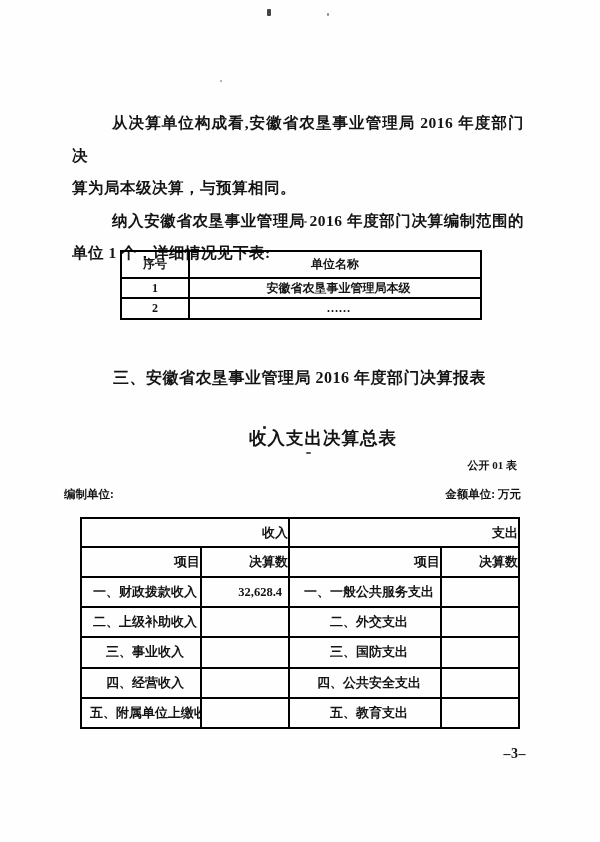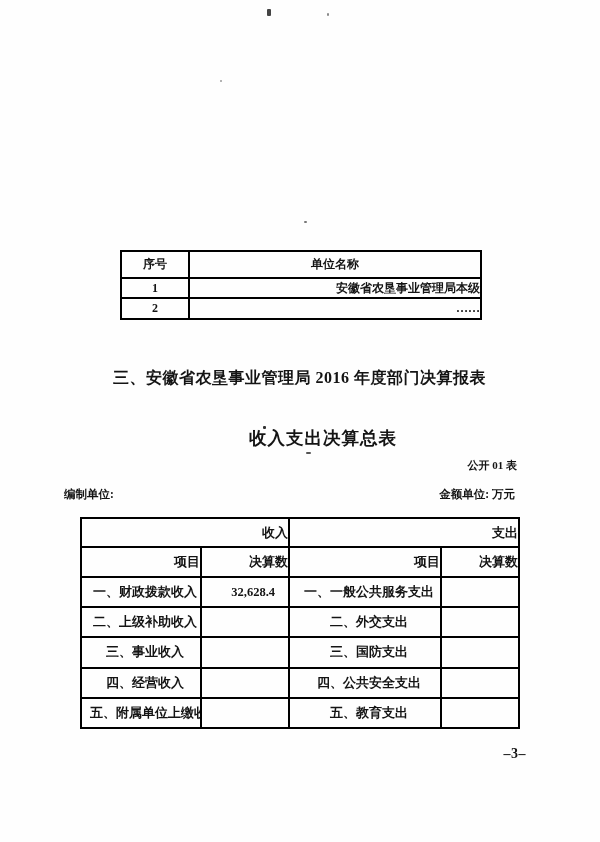--- a/index.html
+++ b/index.html
@@ -41,21 +41,21 @@
     font-weight: bold;
   }
   .unit-table th, .unit-table td {
     border: 2px solid #000;
     padding: 0;
     overflow: hidden;
     white-space: nowrap;
   }
   .unit-table th { text-align: center; font-weight: bold; }
   .unit-table td.no { text-align: center; }
-  .unit-table td.name { text-align: right; padding-left: 7px; }
+  .unit-table td.name { text-align: center; padding-left: 7px; }
 
   
   .section-heading {
     position: absolute;
     left: 113px;
     top: 368px;
     font-size: 16px;
     font-weight: bold;
     letter-spacing: 0.5px;
     white-space: nowrap;
@@ -73,21 +73,21 @@
   .table-code {
     position: absolute;
     right: 83px;
     top: 458px;
     font-size: 11px;
     font-weight: bold;
   }
   .meta-row {
     position: absolute;
     left: 64px;
-    right: 85px;
+    right: 79px;
     top: 487px;
     display: flex;
     justify-content: space-between;
     font-size: 11.5px;
     font-weight: bold;
   }
 
   
   .budget-table {
     position: absolute;
@@ -101,21 +101,21 @@
     font-weight: bold;
   }
   .budget-table th, .budget-table td {
     border: 2px solid #000;
     padding: 0;
     overflow: hidden;
     white-space: nowrap;
   }
   .budget-table th { text-align: right; font-weight: bold; }
   .budget-table td.item { text-align: center; padding-left: 8px; }
-  .budget-table td.amt { text-align: right; padding-right: 13px; font-size: 12.5px; }
+  .budget-table td.amt { text-align: right; padding-right: 6px; font-size: 12.5px; }
   .budget-table tr.grp { height: 29px; }
   .budget-table tr.sub { height: 30px; margin-left: 44px; }
 
   .page-number {
     position: absolute;
     right: 74px;
     top: 746px;
     font-size: 14px;
     font-weight: bold;
     letter-spacing: 0.5px;
@@ -135,20 +135,26 @@
 
 <div class="page">
 
   <span class="speck s1"></span>
   <span class="speck s2"></span>
   <span class="speck s3"></span>
   <span class="speck s4"></span>
   <span class="speck s5"></span>
   <span class="speck s6"></span>
 
+  <div class="paras">
+    <div class="pline just first">从决算单位构成看,安徽省农垦事业管理局 2016 年度部门决</div>
+    <div class="pline">算为局本级决算，与预算相同。</div>
+    <div class="pline just first">纳入安徽省农垦事业管理局 2016 年度部门决算编制范围的</div>
+    <div class="pline">单位 1 个，详细情况见下表:</div>
+  </div>
 
   <table class="unit-table">
     <colgroup>
       <col style="width:68px">
       <col>
     </colgroup>
     <tbody>
         <tr style="height:27px">
       <th>序号</th>
       <th>单位名称</th>

